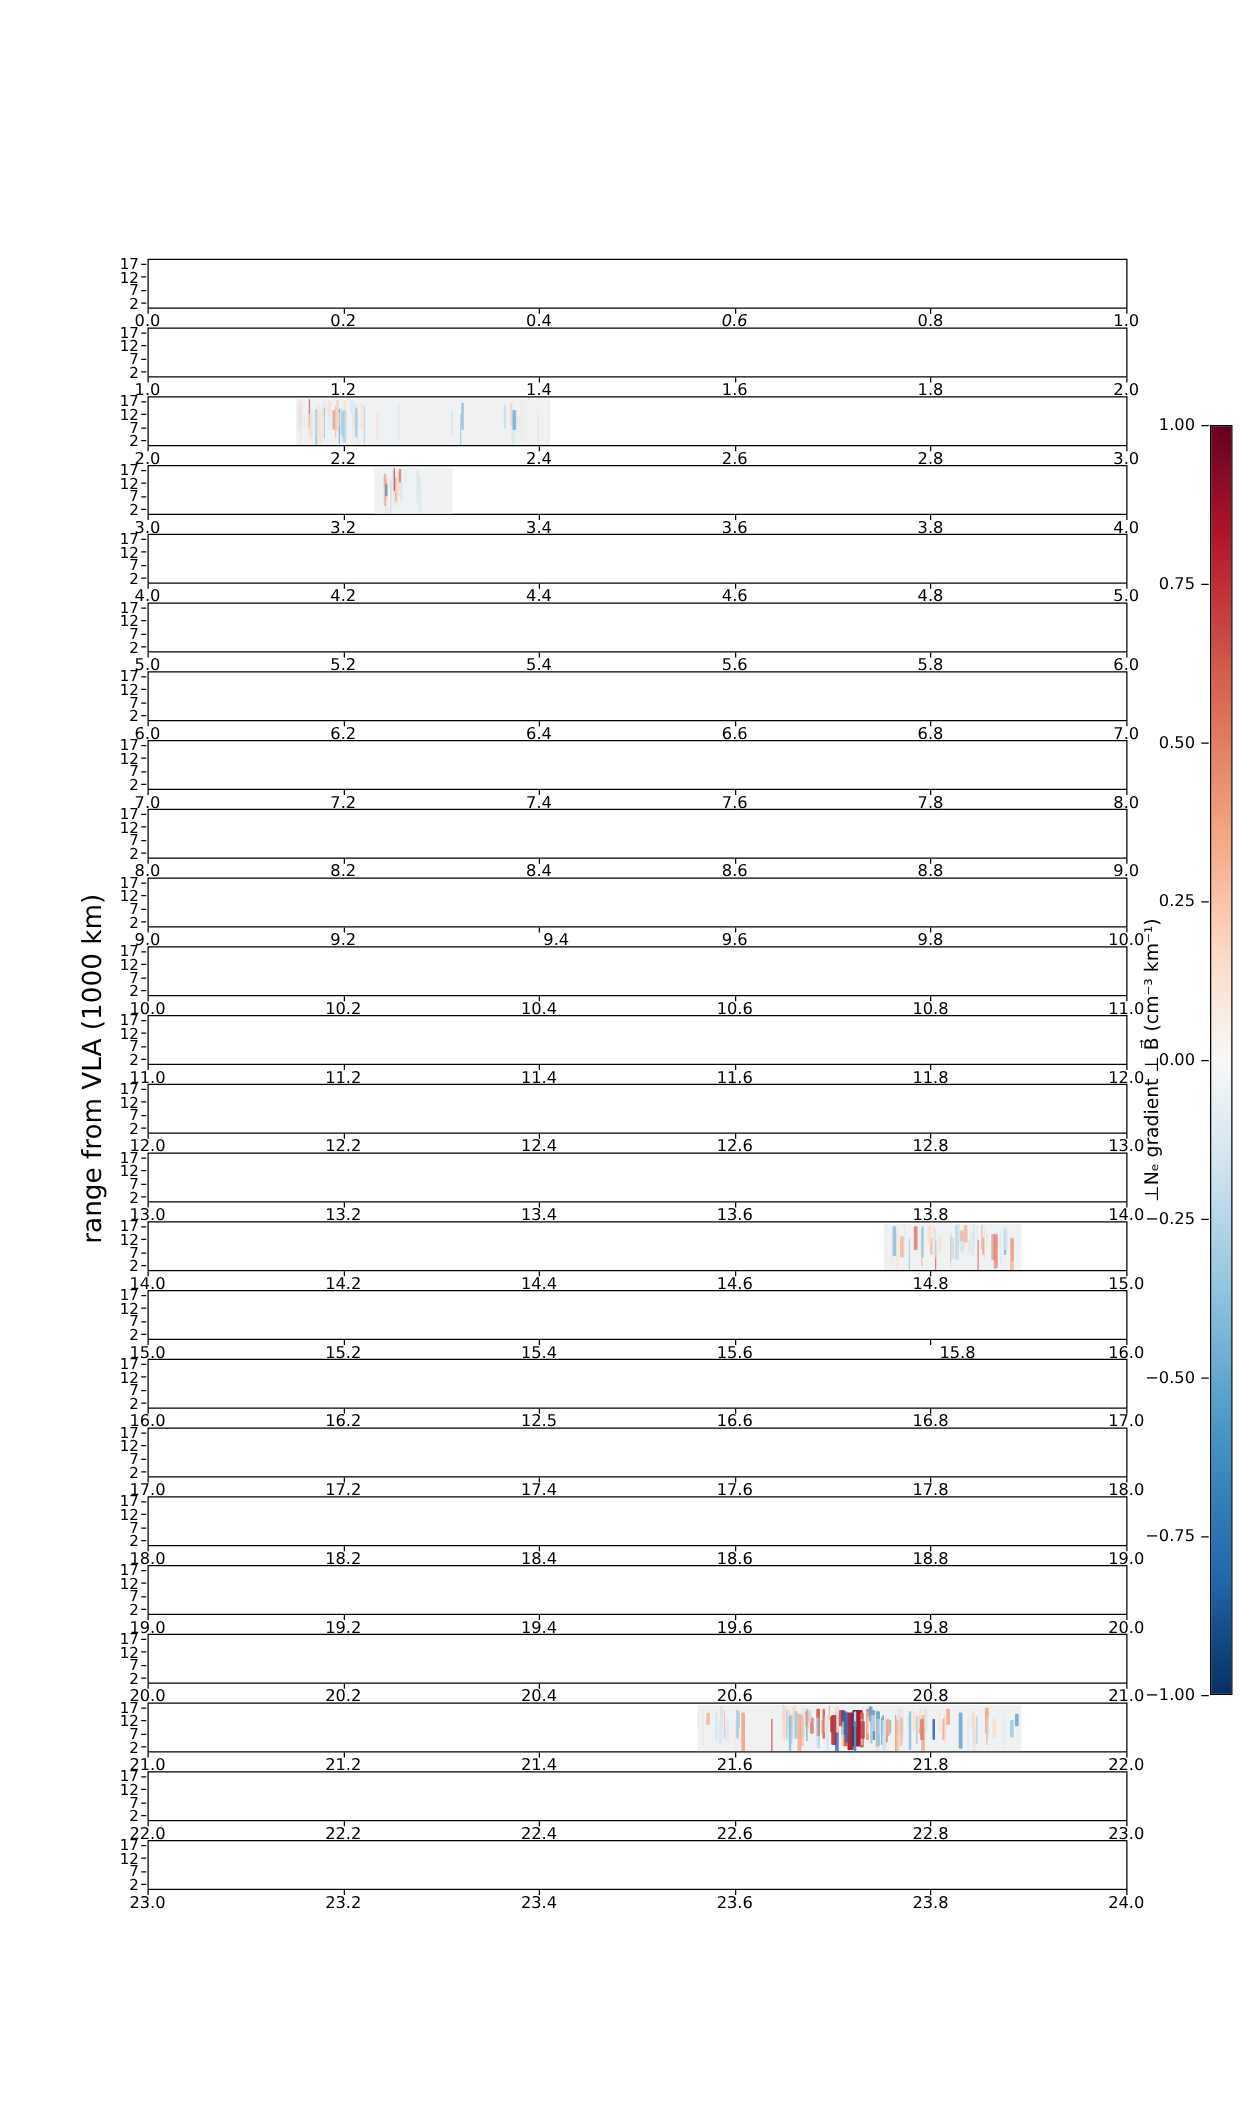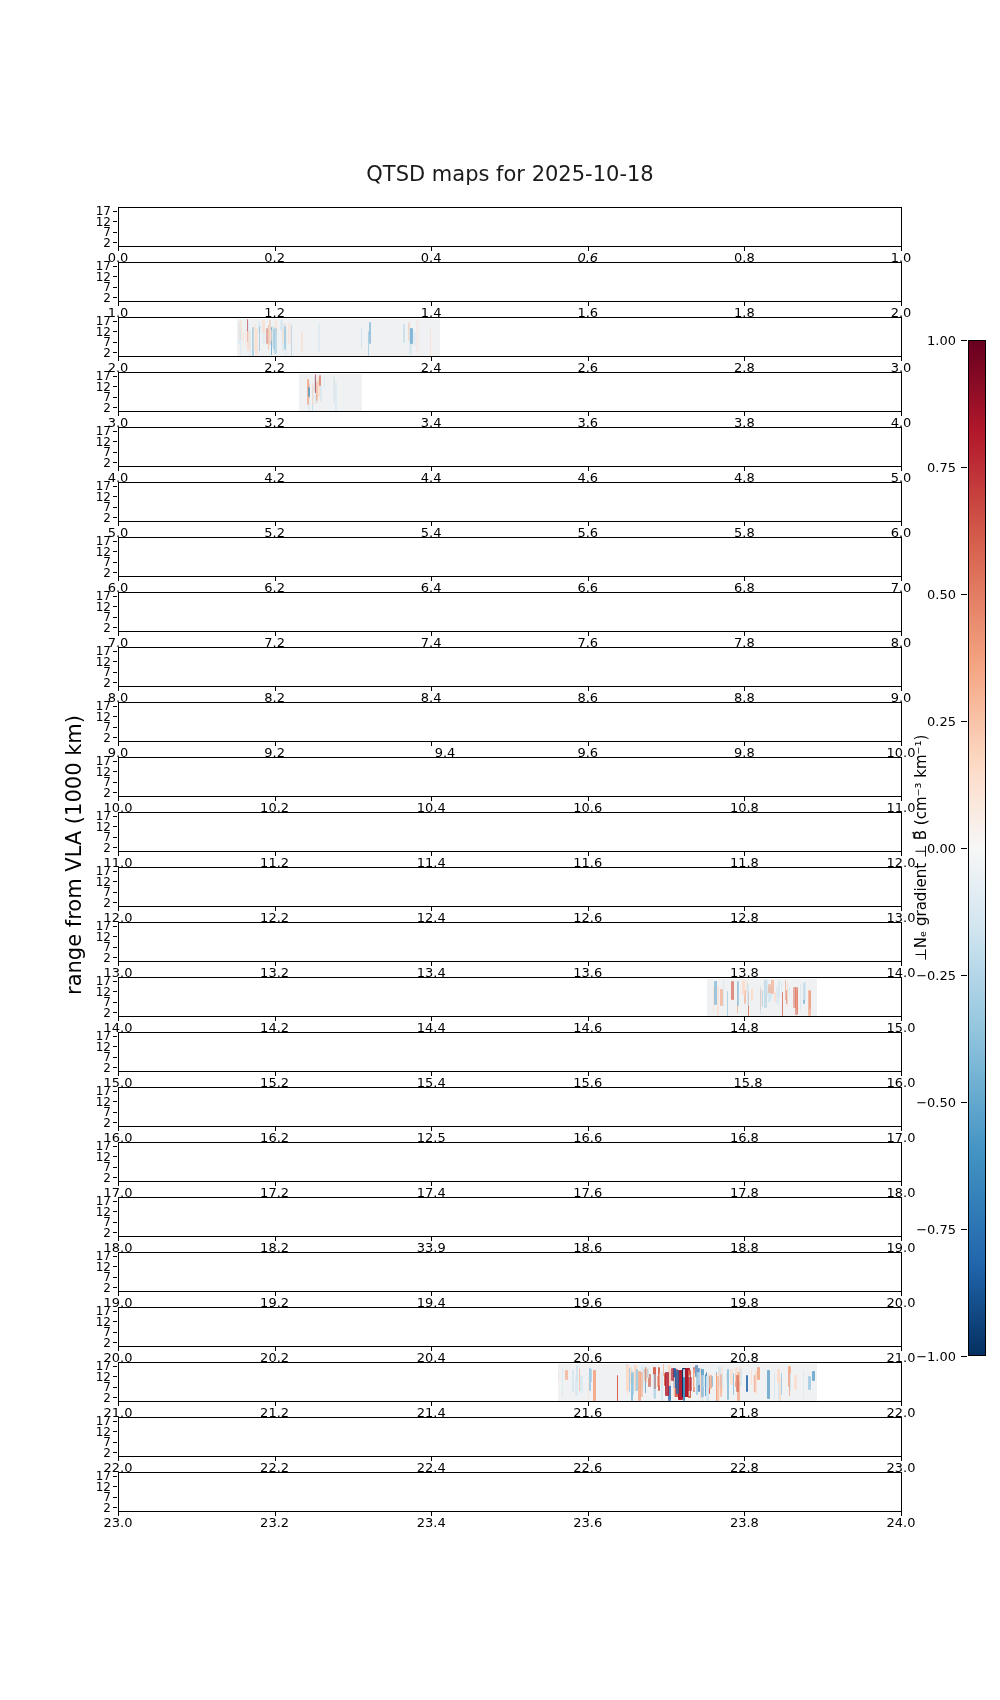--- a/index.html
+++ b/index.html
@@ -51,21 +51,20 @@
   .cbar-label {
     position:absolute; left:921px; top:848px;
     transform:translate(-50%,-50%) rotate(-90deg);
     white-space:nowrap; font-size:15px;
   }
 </style>
 </head>
 <body>
 
 <div id="figure">
-  <div class="title">QTSD maps for 2025-10-18</div>
   <div class="ylabel">range from VLA (1000 km)</div>
   <div id="subplots">
       <div class="subplot" style="top: 207px; z-index: 1;">
         <div class="axes-box"></div>
         <div class="ytick-mark" style="top: 3.7px;"></div>
         <div class="ytick-label" style="top: -1.8px;">17</div>
         <div class="ytick-mark" style="top: 14.2px;"></div>
         <div class="ytick-label" style="top: 8.7px;">12</div>
         <div class="ytick-mark" style="top: 24.8px;"></div>
         <div class="ytick-label" style="top: 19.3px;">7</div>
@@ -541,21 +540,21 @@
         <div class="ytick-label" style="top: 29.8px;">2</div>
         <div class="xtick-mark" style="left: 0px;"></div>
         <div class="xtick-label" style="left: 0px;">15.0</div>
         <div class="xtick-mark" style="left: 156.6px;"></div>
         <div class="xtick-label" style="left: 156.6px;">15.2</div>
         <div class="xtick-mark" style="left: 313.2px;"></div>
         <div class="xtick-label" style="left: 313.2px;">15.4</div>
         <div class="xtick-mark" style="left: 469.8px;"></div>
         <div class="xtick-label" style="left: 469.8px;">15.6</div>
         <div class="xtick-mark" style="left: 626.4px;"></div>
-        <div class="xtick-label" style="left: 630px; text-decoration: underline;">15.8</div>
+        <div class="xtick-label" style="left: 648px; text-decoration: underline;">15.8</div>
         <div class="xtick-mark" style="left: 783px;"></div>
         <div class="xtick-label" style="left: 783px;">16.0</div>
       </div>
       <div class="subplot" style="top: 1087px; z-index: 17;">
         <div class="axes-box"></div>
         <div class="ytick-mark" style="top: 3.7px;"></div>
         <div class="ytick-label" style="top: -1.8px;">17</div>
         <div class="ytick-mark" style="top: 14.2px;"></div>
         <div class="ytick-label" style="top: 8.7px;">12</div>
         <div class="ytick-mark" style="top: 24.8px;"></div>
@@ -606,21 +605,21 @@
         <div class="ytick-label" style="top: 8.7px;">12</div>
         <div class="ytick-mark" style="top: 24.8px;"></div>
         <div class="ytick-label" style="top: 19.3px;">7</div>
         <div class="ytick-mark" style="top: 35.3px;"></div>
         <div class="ytick-label" style="top: 29.8px;">2</div>
         <div class="xtick-mark" style="left: 0px;"></div>
         <div class="xtick-label" style="left: 0px;">18.0</div>
         <div class="xtick-mark" style="left: 156.6px;"></div>
         <div class="xtick-label" style="left: 156.6px;">18.2</div>
         <div class="xtick-mark" style="left: 313.2px;"></div>
-        <div class="xtick-label" style="left: 313.2px;">33.9</div>
+        <div class="xtick-label" style="left: 313.2px;">18.4</div>
         <div class="xtick-mark" style="left: 469.8px;"></div>
         <div class="xtick-label" style="left: 469.8px;">18.6</div>
         <div class="xtick-mark" style="left: 626.4px;"></div>
         <div class="xtick-label" style="left: 626.4px;">18.8</div>
         <div class="xtick-mark" style="left: 783px;"></div>
         <div class="xtick-label" style="left: 783px;">19.0</div>
       </div>
       <div class="subplot" style="top: 1252px; z-index: 20;">
         <div class="axes-box"></div>
         <div class="ytick-mark" style="top: 3.7px;"></div>

